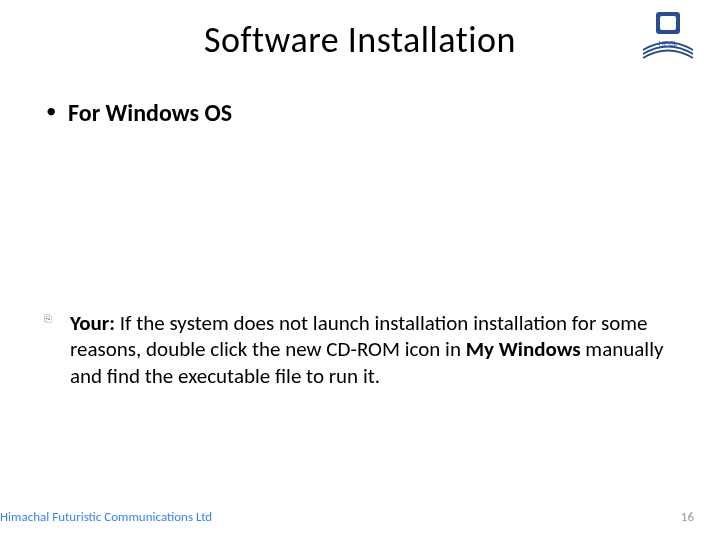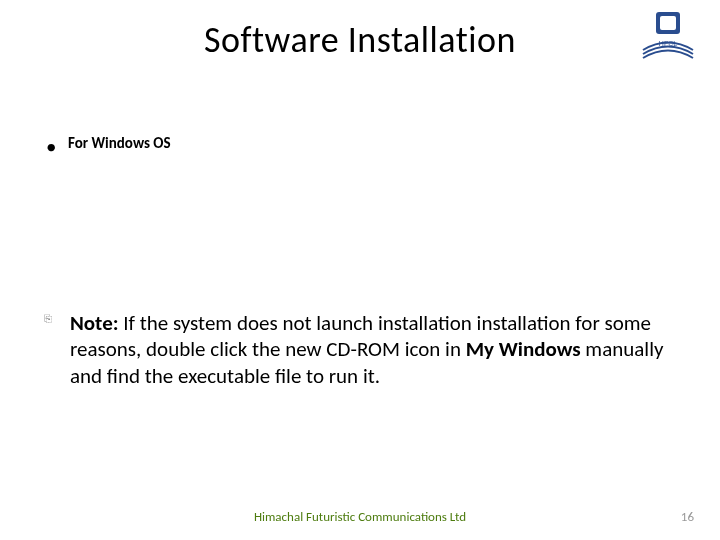--- a/index.html
+++ b/index.html
@@ -45,24 +45,23 @@
     right: 40px;
   }
   ul.bullets {
     list-style: none;
     padding: 0;
     margin: 0;
   }
   ul.bullets > li {
     position: relative;
     padding-left: 28px;
-    font-size: 15px;
+    font-size: 24px;
     line-height: 1.25;
     margin-bottom: 2px;
-    margin-top: 36px;
   }
   ul.bullets > li::before {
     content: "•";
     position: absolute;
     left: 6px;
     top: 0;
     font-size: 21px;
   }
   .bold { font-weight: 700; }
 
@@ -89,23 +88,23 @@
   .note-text {
     font-size: 21px;
     line-height: 1.25;
   }
 
   .footer {
     position: absolute;
     bottom: 16px;
     left: 0;
     width: 100%;
-    text-align: center;
+    text-align: left;
     font-size: 13px;
-    color: #4d7c0f;
+    color: #3b82f6;
   }
   .page-number {
     position: absolute;
     bottom: 16px;
     right: 26px;
     font-size: 13px;
     color: #9a9a9a;
   }
 </style>
 </head>
@@ -130,20 +129,20 @@
 
   <div class="content">
     <ul class="bullets">
       <li><span class="bold">For Windows OS</span></li>
     </ul>
   </div>
 
   <div class="note-block">
     <div class="note-row">
       <div class="note-icon">⎘</div>
-      <div class="note-text"><span class="bold">Note:</span><span> If the system does not launch installation installation for some reasons, double click the new CD-ROM icon in </span><span class="bold">My Windows</span><span> manually and find the executable file to run it.</span></div>
+      <div class="note-text"><span class="bold">Your:</span><span> If the system does not launch installation installation for some reasons, double click the new CD-ROM icon in </span><span class="bold">My Windows</span><span> manually and find the executable file to run it.</span></div>
     </div>
   </div>
 
   <div class="footer">Himachal Futuristic Communications Ltd</div>
   <div class="page-number">16</div>
 
 </div>
 
 </body></html>

